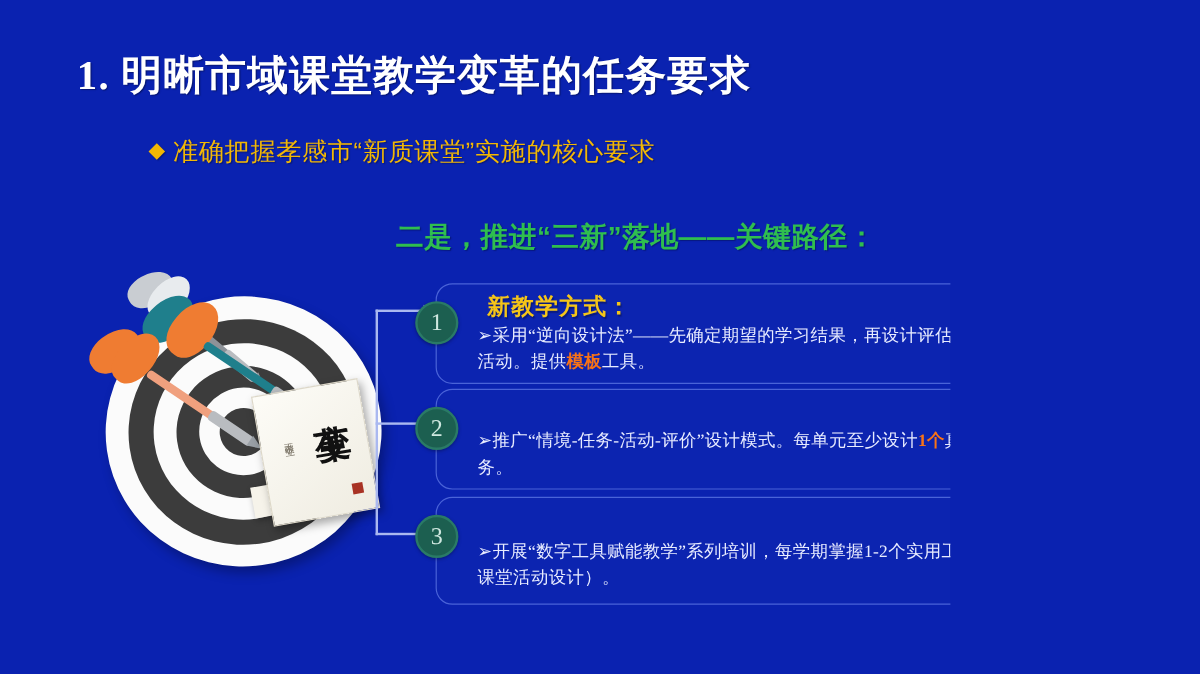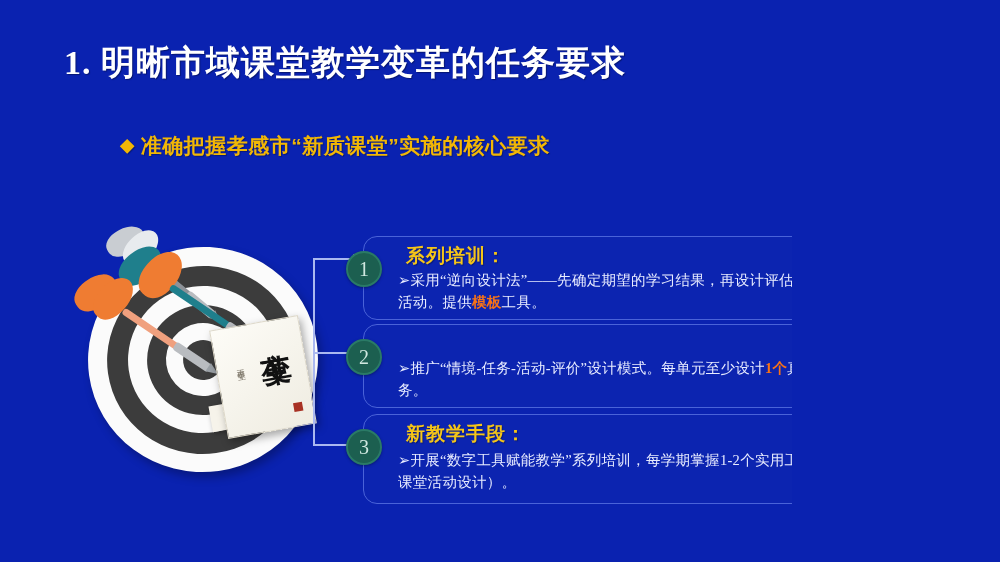--- a/index.html
+++ b/index.html
@@ -19,27 +19,26 @@
     font-weight:bold;
     font-size:34px;
     color:#ffffff;
     letter-spacing:1px;
     text-shadow:1px 1px 1px rgba(0,0,0,.35);
     padding-right:310px;
   }
   .sub-title {
     position:absolute; left:0; top:112px; width:1000px;
     text-align:center;
-    font-weight:bold;
+    font-weight:normal;
     font-size:21px;
     color:#f2b705;
     padding-right:330px;
     letter-spacing:.5px;
     text-shadow:1px 1px 1px rgba(0,0,0,.3);
-    margin-top:20px;
   }
   .sub-title .diamond { font-size:18px; margin-right:6px; vertical-align:2px; }
 
   .green-heading {
     position:absolute; left:0; top:182px; width:1000px;
     text-align:center;
     font-weight:bold;
     font-size:23px;
     color:#2fbe4f;
     padding-left:60px;
@@ -172,20 +171,21 @@
 <body>
 
 <div class="slide">
 
   <div class="main-title">1. 明晰市域课堂教学变革的任务要求</div>
 
   <div class="sub-title">
     <span class="diamond">◆</span><span>准确把握孝感市“新质课堂”实施的核心要求</span>
   </div>
 
+  <div class="green-heading">二是，推进“三新”落地——关键路径：</div>
 
   <div class="illus">
     <div class="board-wrap">
       <div class="ring r1"></div>
       <div class="ring r2"></div>
       <div class="ring r3"></div>
       <div class="ring r4"></div>
       <div class="ring r5"></div>
       <div class="ring r6"></div>
     </div>
@@ -227,34 +227,33 @@
     <div class="arm a1"></div>
     <div class="head h1"></div>
     <div class="arm a2"></div>
     <div class="head h2"></div>
     <div class="arm a3"></div>
     <div class="head h3"></div>
   </div>
 
   <div class="card card1">
     <div class="badge">1</div>
-    <div class="card-head">系列培训：</div>
+    <div class="card-head">新教学方式：</div>
     <div class="card-body">
       <span>➢采用“逆向设计法”——先确定期望的学习结果，再设计评估证据，最后安排学习活动。提供</span><span class="red">模板</span><span>工具。</span>
     </div>
   </div>
 
   <div class="card card2">
     <div class="badge">2</div>
     <div class="card-body">
       <span>➢推广“情境-任务-活动-评价”设计模式。每单元至少设计</span><span class="red">1个</span><span>真实情境驱动的大任务。</span>
     </div>
   </div>
 
   <div class="card card3">
     <div class="badge">3</div>
-    <div class="card-head">新教学手段：</div>
     <div class="card-body">
       <span>➢开展“数字工具赋能教学”系列培训，每学期掌握</span><span>1-2个</span><span>实用工具（如希沃白板5的课堂活动设计）。</span>
     </div>
   </div>
 
 </div>
 
 </body></html>

